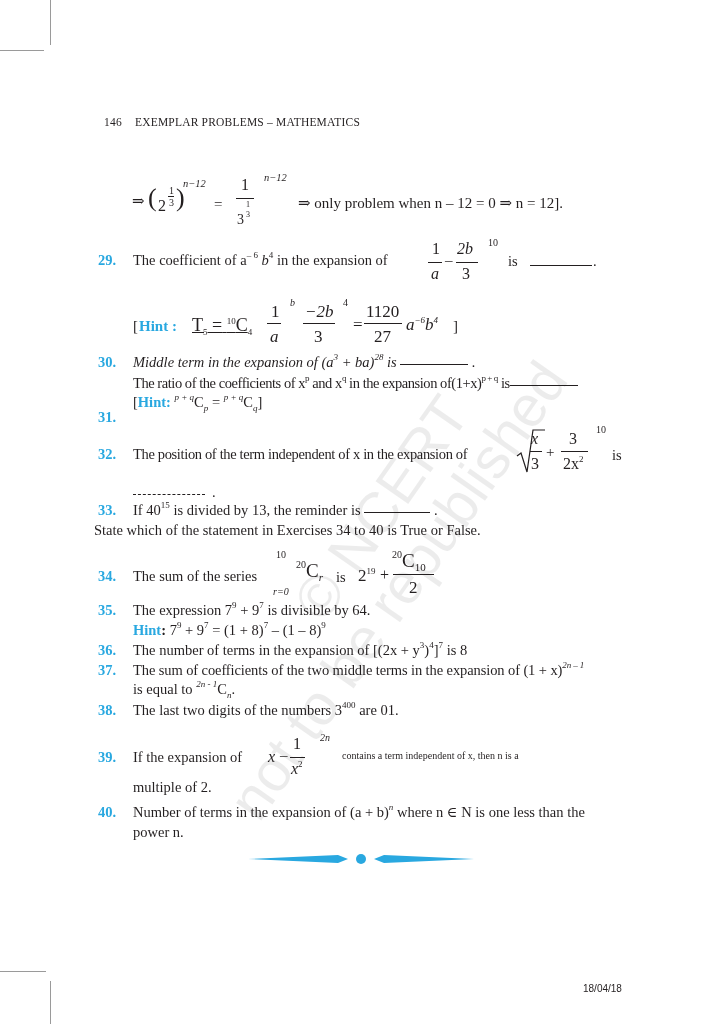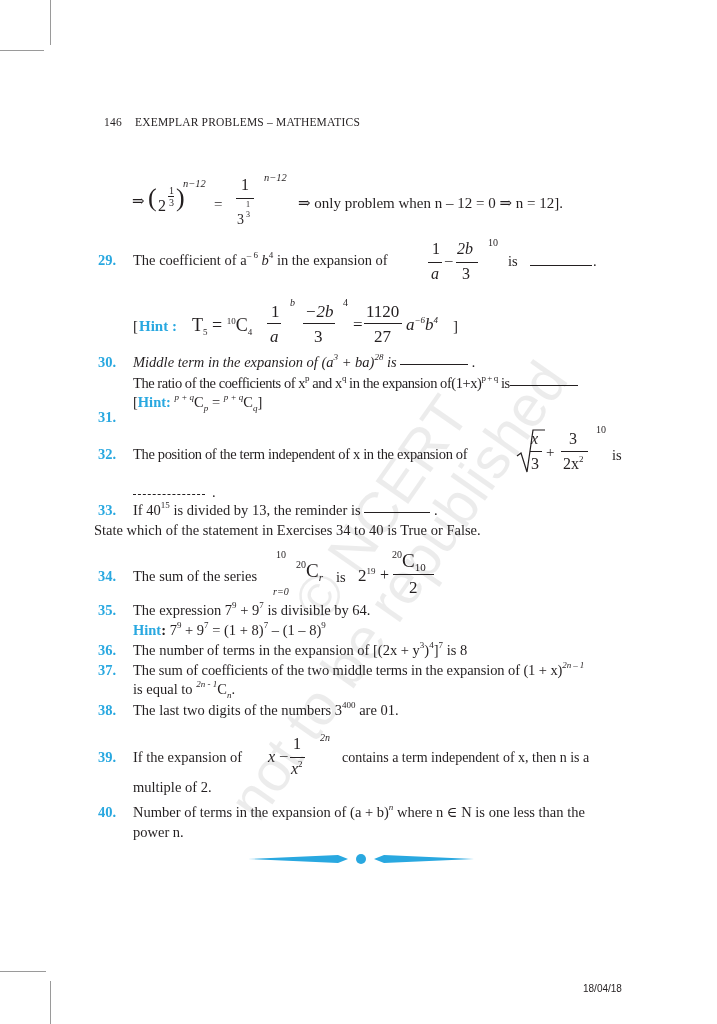--- a/index.html
+++ b/index.html
@@ -73,21 +73,21 @@
   <span class="abs" style="left:462px;top:265px;font-size:16px;">3</span>
   <span class="abs" style="left:488px;top:237px;font-size:10px;">10</span>
   <span class="abs" style="left:508px;top:253px;font-size:14.5px;">is</span>
   <span class="abs blank" style="left:530px;top:265px;width:62px;"></span>
   <span class="abs" style="left:593px;top:253px;font-size:14.5px;">.</span>
 </div>
 
 <div>
   <span class="abs" style="left:133px;top:318px;font-size:15px;">[</span>
   <span class="abs hint" style="left:139px;top:318px;font-size:15px;">Hint :</span>
-  <span class="abs" style="left:192px;top:315px;font-size:18px;"><span>T</span><sub>5</sub> <span>=</span> <sup>10</sup><span>C</span><sub>4</sub></span>
+  <span class="abs" style="left:192px;top:315px;font-size:18px;text-decoration:underline;"><span>T</span><sub>5</sub> <span>=</span> <sup>10</sup><span>C</span><sub>4</sub></span>
   <span class="abs" style="left:271px;top:302px;font-size:17px;">1</span>
   <span class="abs" style="left:267px;top:323px;width:14px;height:1px;background:#231f20;"></span>
   <span class="abs i" style="left:270px;top:327px;font-size:17px;">a</span>
   <span class="abs i" style="left:290px;top:297px;font-size:10px;">b</span>
   <span class="abs i" style="left:305px;top:302px;font-size:17px;">−2b</span>
   <span class="abs" style="left:303px;top:323px;width:32px;height:1px;background:#231f20;"></span>
   <span class="abs" style="left:314px;top:327px;font-size:17px;">3</span>
   <span class="abs" style="left:343px;top:297px;font-size:10px;">4</span>
   <span class="abs" style="left:353px;top:315px;font-size:17px;">=</span>
   <span class="abs" style="left:366px;top:302px;font-size:17px;">1120</span>
@@ -176,21 +176,21 @@
 
 <div>
   <span class="num" style="left:98px;top:749px;">39.</span>
   <span class="ln" style="left:133px;top:750px;">If the expansion of</span>
   <span class="abs i" style="left:268px;top:748px;font-size:16px;">x</span>
   <span class="abs" style="left:280px;top:747px;font-size:15px;">–</span>
   <span class="abs" style="left:293px;top:735px;font-size:16px;">1</span>
   <span class="abs" style="left:290px;top:757px;width:15px;height:1px;background:#231f20;"></span>
   <span class="abs i" style="left:291px;top:760px;font-size:16px;"><span>x</span><sup style="font-style:normal;">2</sup></span>
   <span class="abs i" style="left:320px;top:732px;font-size:10px;">2n</span>
-  <span class="abs" style="left:342px;top:750px;font-size:14px;">contains a term independent of x, then n is a</span>
+  <span class="abs" style="left:342px;top:750px;font-size:10px;">contains a term independent of x, then n is a</span>
   <span class="ln" style="left:133px;top:780px;">multiple of 2.</span>
 </div>
 
 <div>
   <span class="num" style="left:98px;top:804px;">40.</span>
   <span class="ln" style="left:133px;top:805px;"><span>Number of terms in the expansion of (a + b)</span><sup class="i">n</sup><span> where n ∈ N is one less than the</span></span>
   <span class="ln" style="left:133px;top:825px;">power n.</span>
 </div>
 
 <svg class="orn" width="226" height="14">

